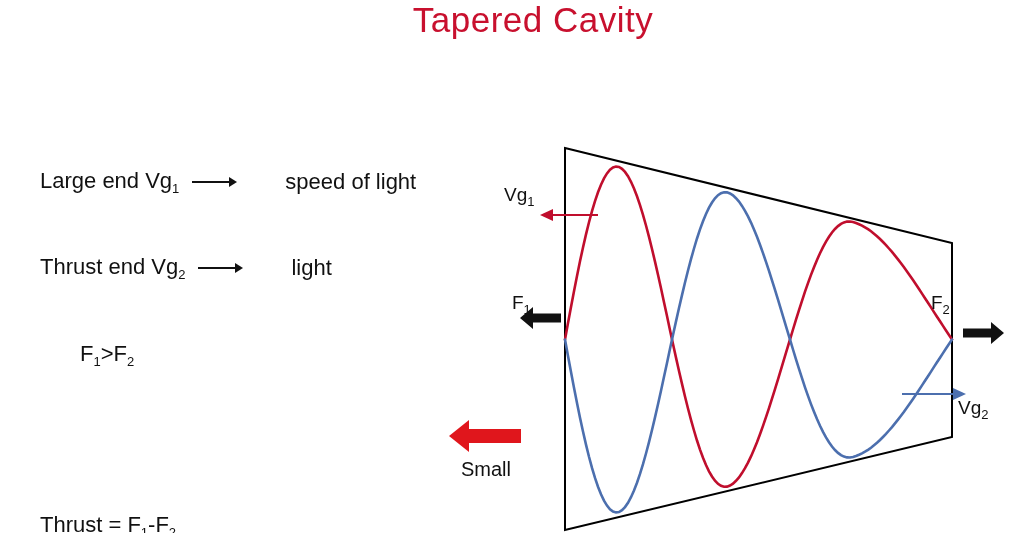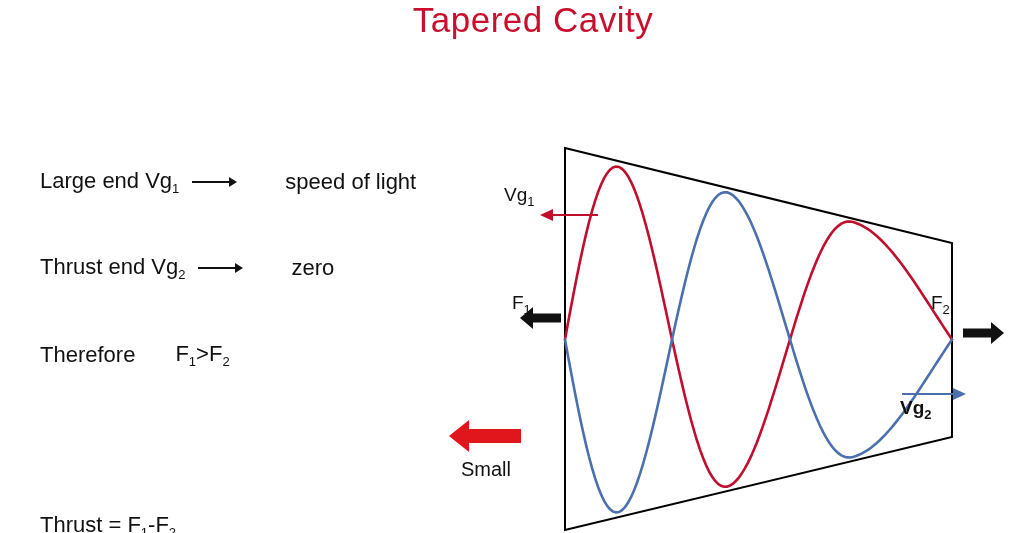--- a/index.html
+++ b/index.html
@@ -35,25 +35,24 @@
   </svg>
   <span class="value-gap">speed of light</span>
 </div>
 
 <div class="note" style="top:254px;">
   <span><span>Thrust end Vg</span><sub>2</sub></span>
   <svg class="arrow-gap" width="46" height="14">
     <line x1="1" y1="7" x2="38" y2="7" stroke="#111" stroke-width="2"></line>
     <polygon points="38,2 46,7 38,12" fill="#111"></polygon>
   </svg>
-  <span class="value-gap">zero</span>
+  <span class="value-gap">light</span>
 </div>
 
 <div class="note" style="top:341px;">
-  <span>Therefore</span>
   <span class="formula-gap"><span>F</span><sub>1</sub><span>&gt;</span><span>F</span><sub>2</sub></span>
 </div>
 
 <div class="note" style="top:468px;margin-top:44px;">
   <span><span>Thrust = F</span><sub>1</sub><span>-F</span><sub>2</sub></span>
 </div>
 
 <svg class="canvas" width="1034" height="533" viewBox="0 0 1034 533">
   <polygon points="565,148 952,243 952,437 565,530" fill="none" stroke="#000" stroke-width="2"></polygon>
   <path fill="none" stroke-width="2.6" stroke-linecap="round" d="M565.0 339.5 L568.0 323.1 L571.0 307.0 L574.0 291.2 L577.0 276.0 L580.0 261.3 L583.0 247.4 L586.0 234.4 L589.0 222.2 L592.0 211.1 L595.0 201.1 L598.0 192.3 L601.0 184.7 L604.0 178.4 L607.0 173.4 L610.0 169.7 L613.0 167.4 L616.0 166.6 L619.0 167.0 L622.0 168.8 L625.0 171.9 L628.0 176.2 L631.0 181.8 L634.0 188.5 L637.0 196.3 L640.0 205.1 L643.0 214.8 L646.0 225.5 L649.0 236.9 L652.0 249.0 L655.0 261.6 L658.0 274.8 L661.0 288.3 L664.0 302.2 L667.0 316.1 L670.0 330.2 L673.0 344.1 L676.0 357.6 L679.0 371.0 L682.0 383.9 L685.0 396.5 L688.0 408.5 L691.0 419.8 L694.0 430.5 L697.0 440.5 L700.0 449.6 L703.0 457.8 L706.0 465.0 L709.0 471.3 L712.0 476.5 L715.0 480.7 L718.0 483.8 L721.0 485.8 L724.0 486.8 L727.0 486.6 L730.0 485.5 L733.0 483.6 L736.0 480.8 L739.0 477.4 L742.0 473.1 L745.0 468.2 L748.0 462.6 L751.0 456.4 L754.0 449.5 L757.0 442.2 L760.0 434.3 L763.0 425.9 L766.0 417.2 L769.0 408.1 L772.0 398.7 L775.0 389.1 L778.0 379.3 L781.0 369.4 L784.0 359.4 L787.0 349.4 L790.0 339.5 L793.0 329.5 L796.0 319.7 L799.0 310.1 L802.0 300.8 L805.0 291.7 L808.0 283.1 L811.0 274.9 L814.0 267.2 L817.0 259.9 L820.0 253.2 L823.0 247.1 L826.0 241.6 L829.0 236.7 L832.0 232.5 L835.0 229.0 L838.0 226.1 L841.0 223.9 L844.0 222.4 L847.0 221.6 L850.0 221.5 L853.0 222.1 L856.0 223.0 L859.0 224.2 L862.0 225.6 L865.0 227.3 L868.0 229.2 L871.0 231.3 L874.0 233.7 L877.0 236.2 L880.0 239.0 L883.0 242.0 L886.0 245.1 L889.0 248.5 L892.0 251.9 L895.0 255.6 L898.0 259.4 L901.0 263.3 L904.0 267.3 L907.0 271.5 L910.0 275.8 L913.0 280.1 L916.0 284.5 L919.0 289.0 L922.0 293.6 L925.0 298.2 L928.0 302.8 L931.0 307.4 L934.0 312.1 L937.0 316.7 L940.0 321.3 L943.0 325.9 L946.0 330.5 L949.0 335.0 L952.0 339.5" stroke="#C00E2D"></path>
@@ -67,14 +66,14 @@
     <polygon points="966,394 953,388 953,400" fill="#4C6FAE"></polygon>
   </g>
   <polygon fill="#111" points="520,318 533,307 533,313.5 561,313.5 561,322.5 533,322.5 533,329"></polygon>
   <polygon fill="#111" points="1004,333 991,322 991,328.5 963,328.5 963,337.5 991,337.5 991,344"></polygon>
   <polygon points="449,436 469,420 469,429 521,429 521,443 469,443 469,452" fill="#E0161C"></polygon>
 </svg>
 
 <span class="diagram-label" style="left:504px;top:184px;"><span>Vg</span><sub>1</sub></span>
 <span class="diagram-label" style="left:512px;top:292px;"><span>F</span><sub>1</sub></span>
 <span class="diagram-label" style="left:931px;top:292px;"><span>F</span><sub>2</sub></span>
-<span class="diagram-label" style="left:900px;top:397px;font-weight:bold;"><span>Vg</span><sub>2</sub></span>
+<span class="diagram-label" style="left:958px;top:397px;"><span>Vg</span><sub>2</sub></span>
 <span class="diagram-label" style="left:461px;top:458px;font-size:20px;">Small</span>
 
 </body></html>

